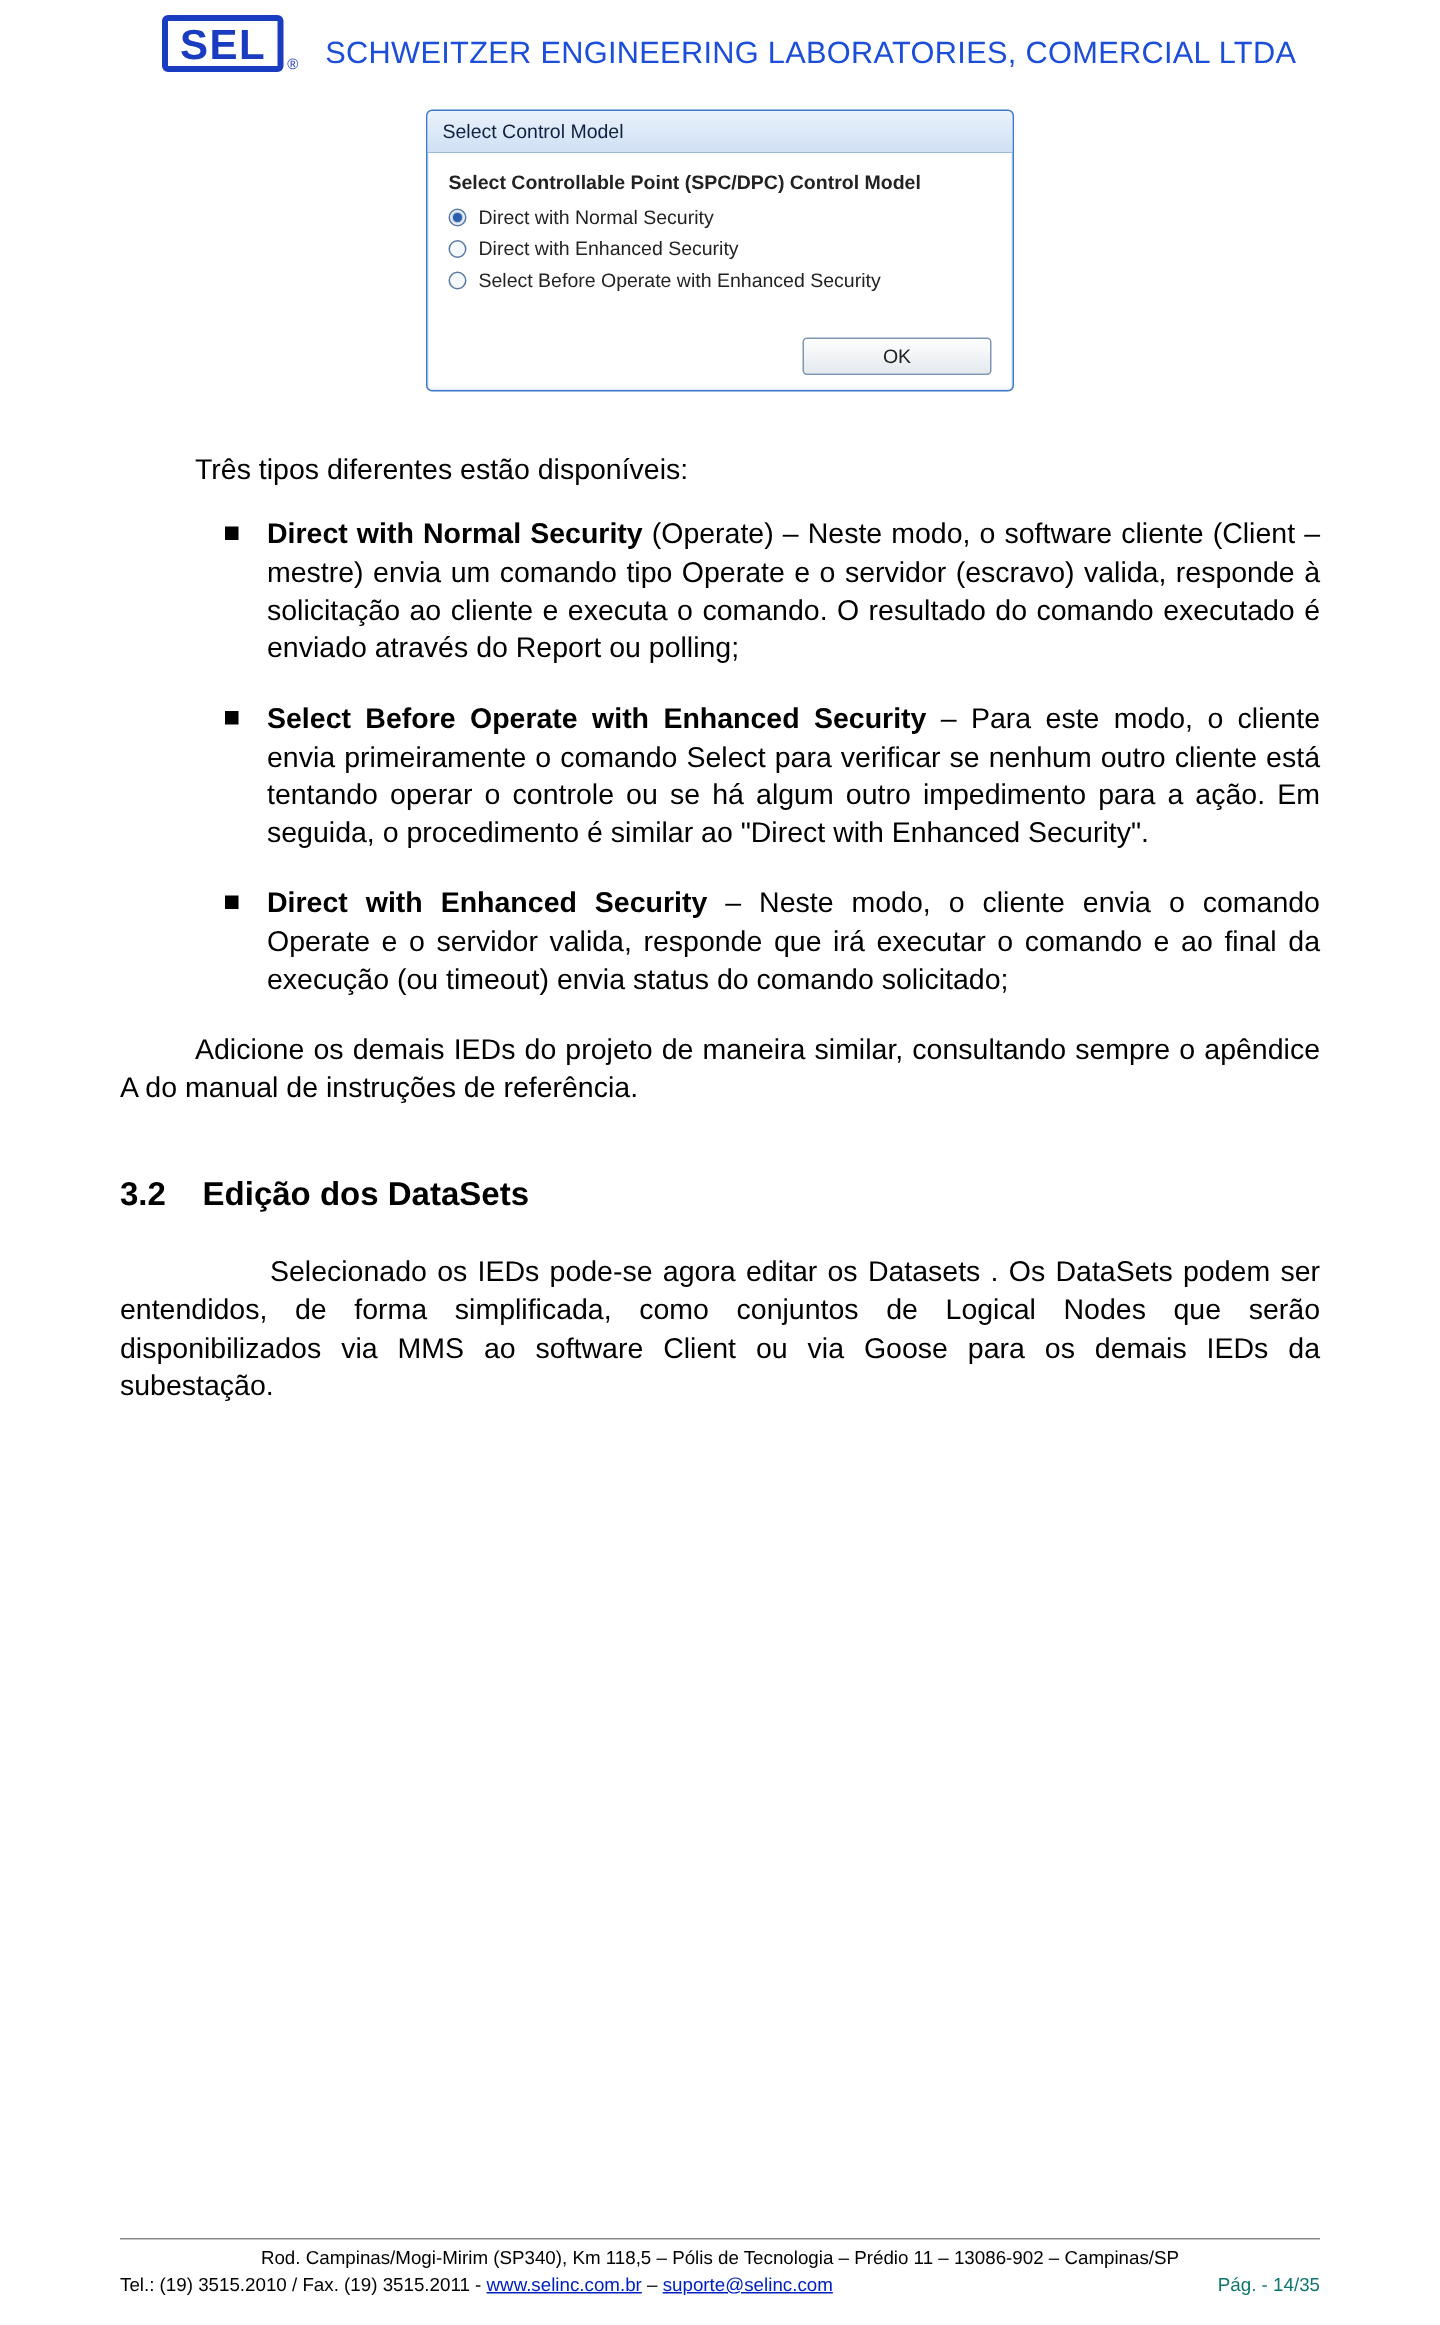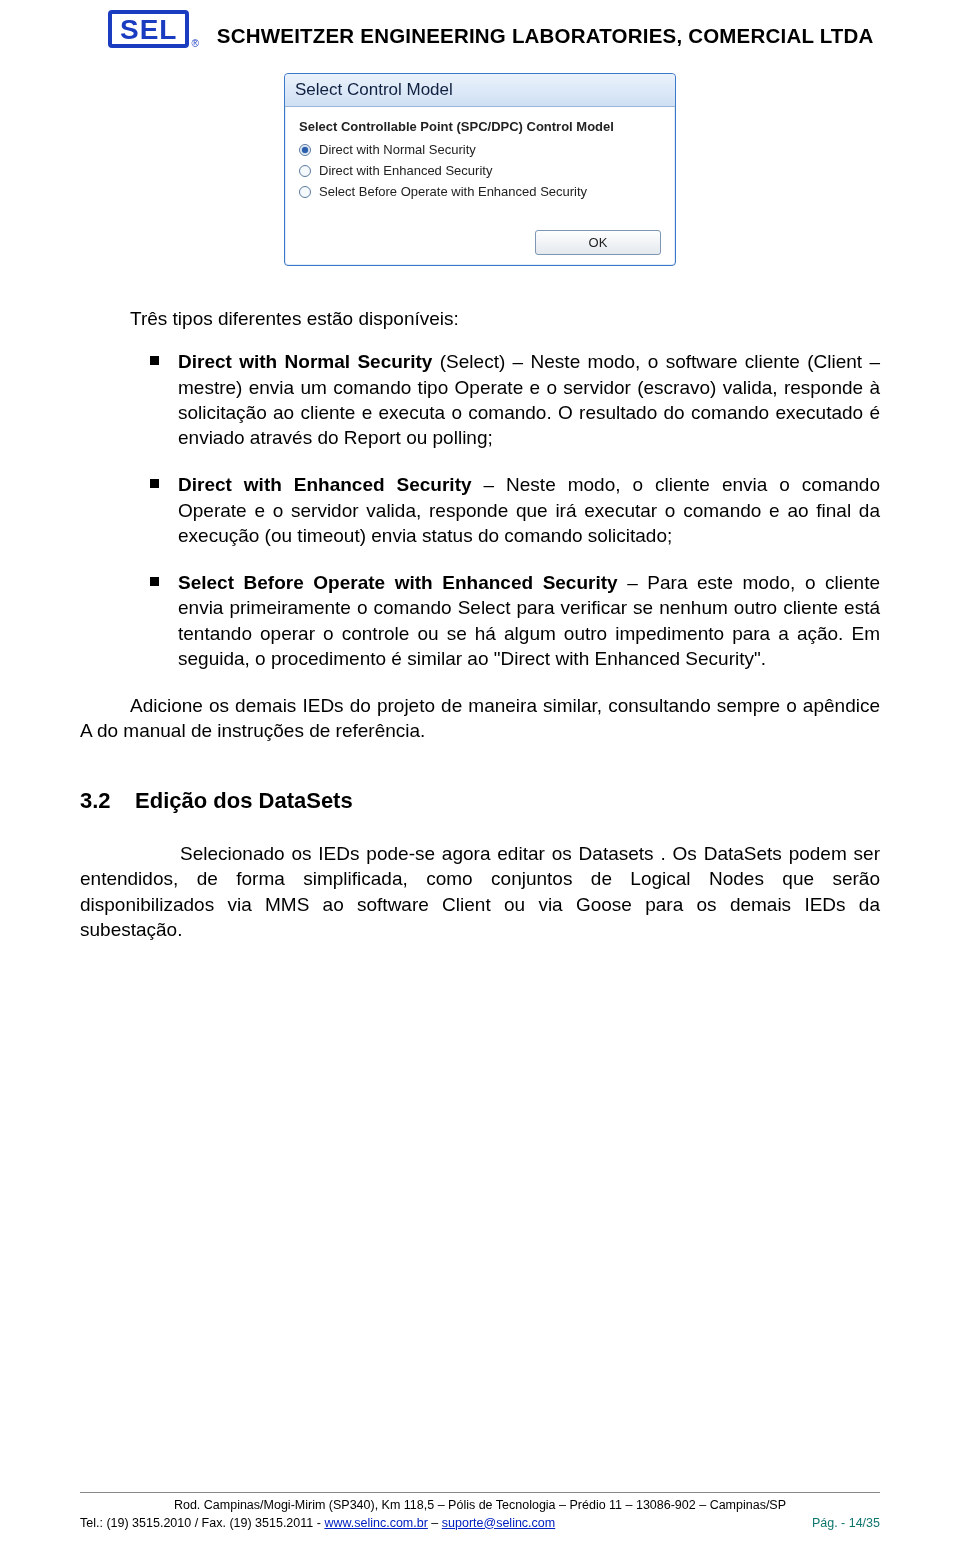--- a/index.html
+++ b/index.html
@@ -38,23 +38,23 @@
   }
   .logo-reg {
     font-size: 10px;
     color: #1a3cc1;
     vertical-align: top;
     position: relative;
     top: 28px;
     left: 2px;
   }
   .company-title {
-    font-weight: 700;
+    font-weight: 400;
     font-size: 20.5px;
-    color: #000000;
+    color: #1d4ed8;
     letter-spacing: 0.2px;
     padding-top: 14px;
   }
   .dialog-wrap {
     text-align: center;
     margin: 0 0 40px 0;
   }
   .dialog {
     display: inline-block;
     width: 390px;
@@ -64,21 +64,21 @@
     text-align: left;
     font-family: "Segoe UI", Tahoma, Arial, sans-serif;
     font-size: 13px;
     color: #222;
     box-shadow: 0 0 0 1px rgba(58,120,200,0.15) inset;
   }
   .dialog-title {
     background: linear-gradient(#eaf2fb, #cfe0f4);
     border-bottom: 1px solid #9ab7da;
     padding: 6px 10px;
-    font-size: 17px;
+    font-size: 13px;
     color: #102040;
     border-radius: 4px 4px 0 0;
   }
   .dialog-body {
     padding: 12px 14px 10px 14px;
   }
   .dialog-section-label {
     font-size: 13px;
     margin-bottom: 8px;
     font-weight: bold;
@@ -239,27 +239,27 @@
         </div>
       </div>
     </div>
   </div>
 
   <div class="body-text">
     <p class="intro">Três tipos diferentes estão disponíveis:</p>
 
     <ul class="bullets">
       <li>
-        <span class="strong-term">Direct with Normal Security</span><span> (Select)</span><span> – Neste modo, o software cliente (Client – mestre) envia um comando tipo Operate e o servidor (escravo) valida, responde à solicitação ao cliente e executa o comando. O resultado do comando executado é enviado através do Report ou polling;</span>
+        <span class="strong-term">Direct with Normal Security</span><span> (Operate)</span><span> – Neste modo, o software cliente (Client – mestre) envia um comando tipo Operate e o servidor (escravo) valida, responde à solicitação ao cliente e executa o comando. O resultado do comando executado é enviado através do Report ou polling;</span>
+      </li>
+      <li>
+        <span class="strong-term">Select Before Operate with Enhanced Security</span><span> – Para este modo, o cliente envia primeiramente o comando Select para verificar se nenhum outro cliente está tentando operar o controle ou se há algum outro impedimento para a ação. Em seguida, o procedimento é similar ao "Direct with Enhanced Security".</span>
       </li>
       <li>
         <span class="strong-term">Direct with Enhanced Security</span><span> – Neste modo, o cliente envia o comando Operate e o servidor valida, responde que irá executar o comando e ao final da execução (ou timeout) envia status do comando solicitado;</span>
-      </li>
-      <li>
-        <span class="strong-term">Select Before Operate with Enhanced Security</span><span> – Para este modo, o cliente envia primeiramente o comando Select para verificar se nenhum outro cliente está tentando operar o controle ou se há algum outro impedimento para a ação. Em seguida, o procedimento é similar ao "Direct with Enhanced Security".</span>
       </li>
     </ul>
 
     <p class="follow-para">Adicione os demais IEDs do projeto de maneira similar, consultando sempre o apêndice A do manual de instruções de referência.</p>
 
     <div class="section-head">
       <span>3.2</span>&nbsp;&nbsp;&nbsp;&nbsp;<span>Edição dos DataSets</span>
     </div>
 
     <p class="section-body-first">Selecionado os IEDs pode-se agora editar os Datasets . Os DataSets  podem ser entendidos, de forma simplificada, como conjuntos de Logical Nodes que serão disponibilizados via MMS ao software Client ou via Goose para os demais IEDs da subestação.</p>

